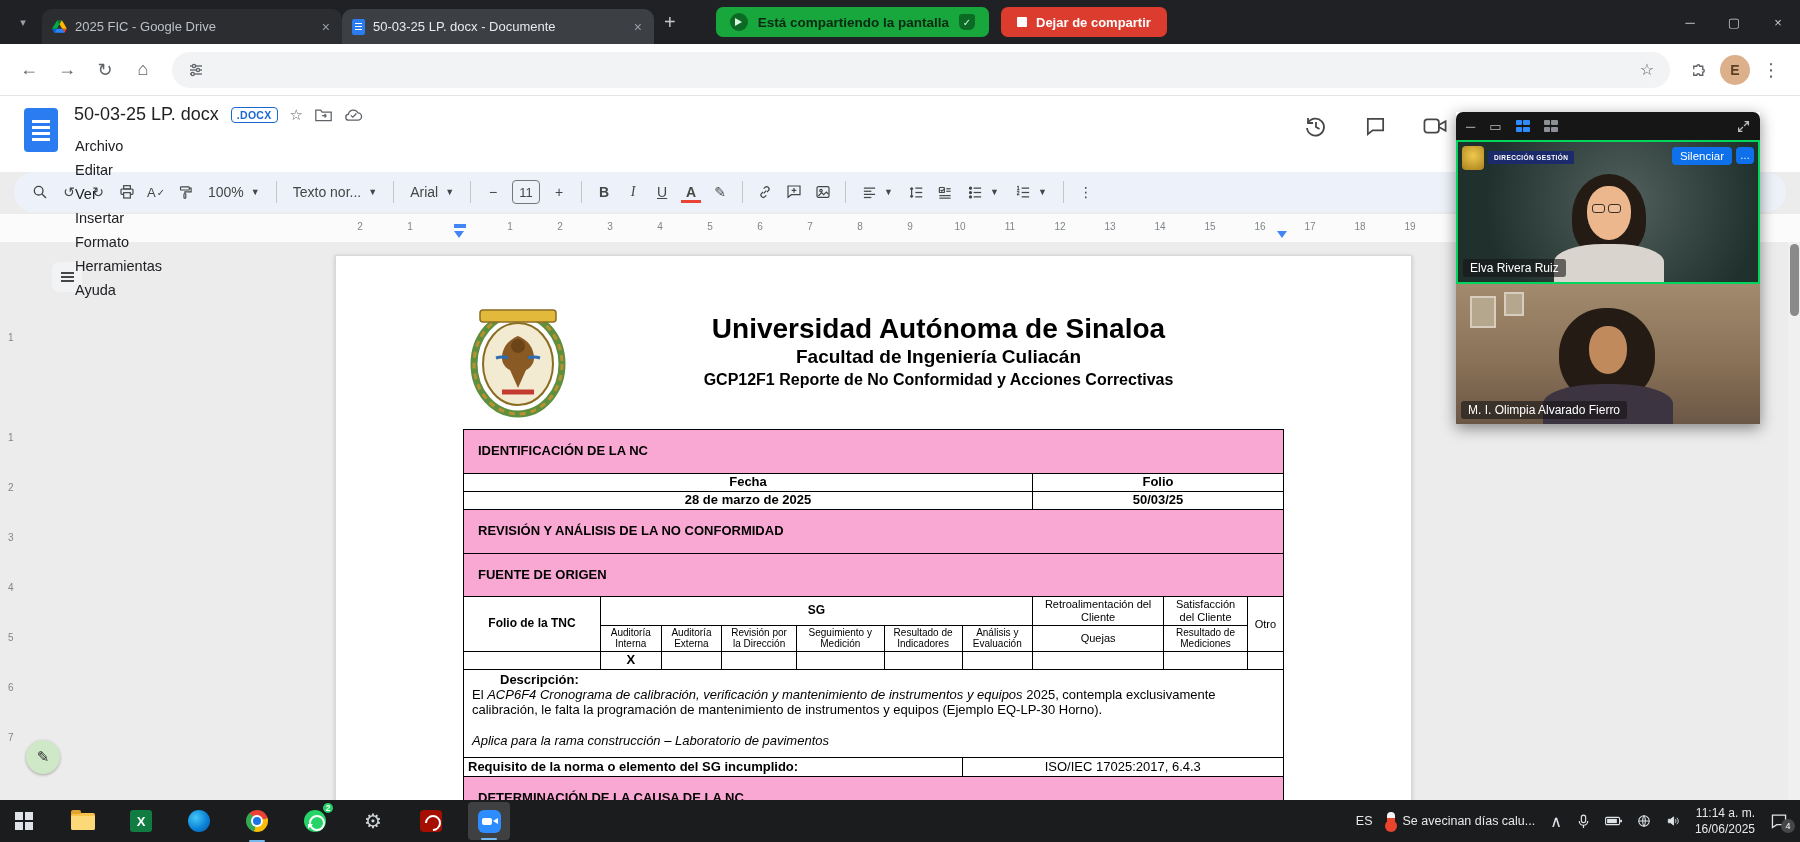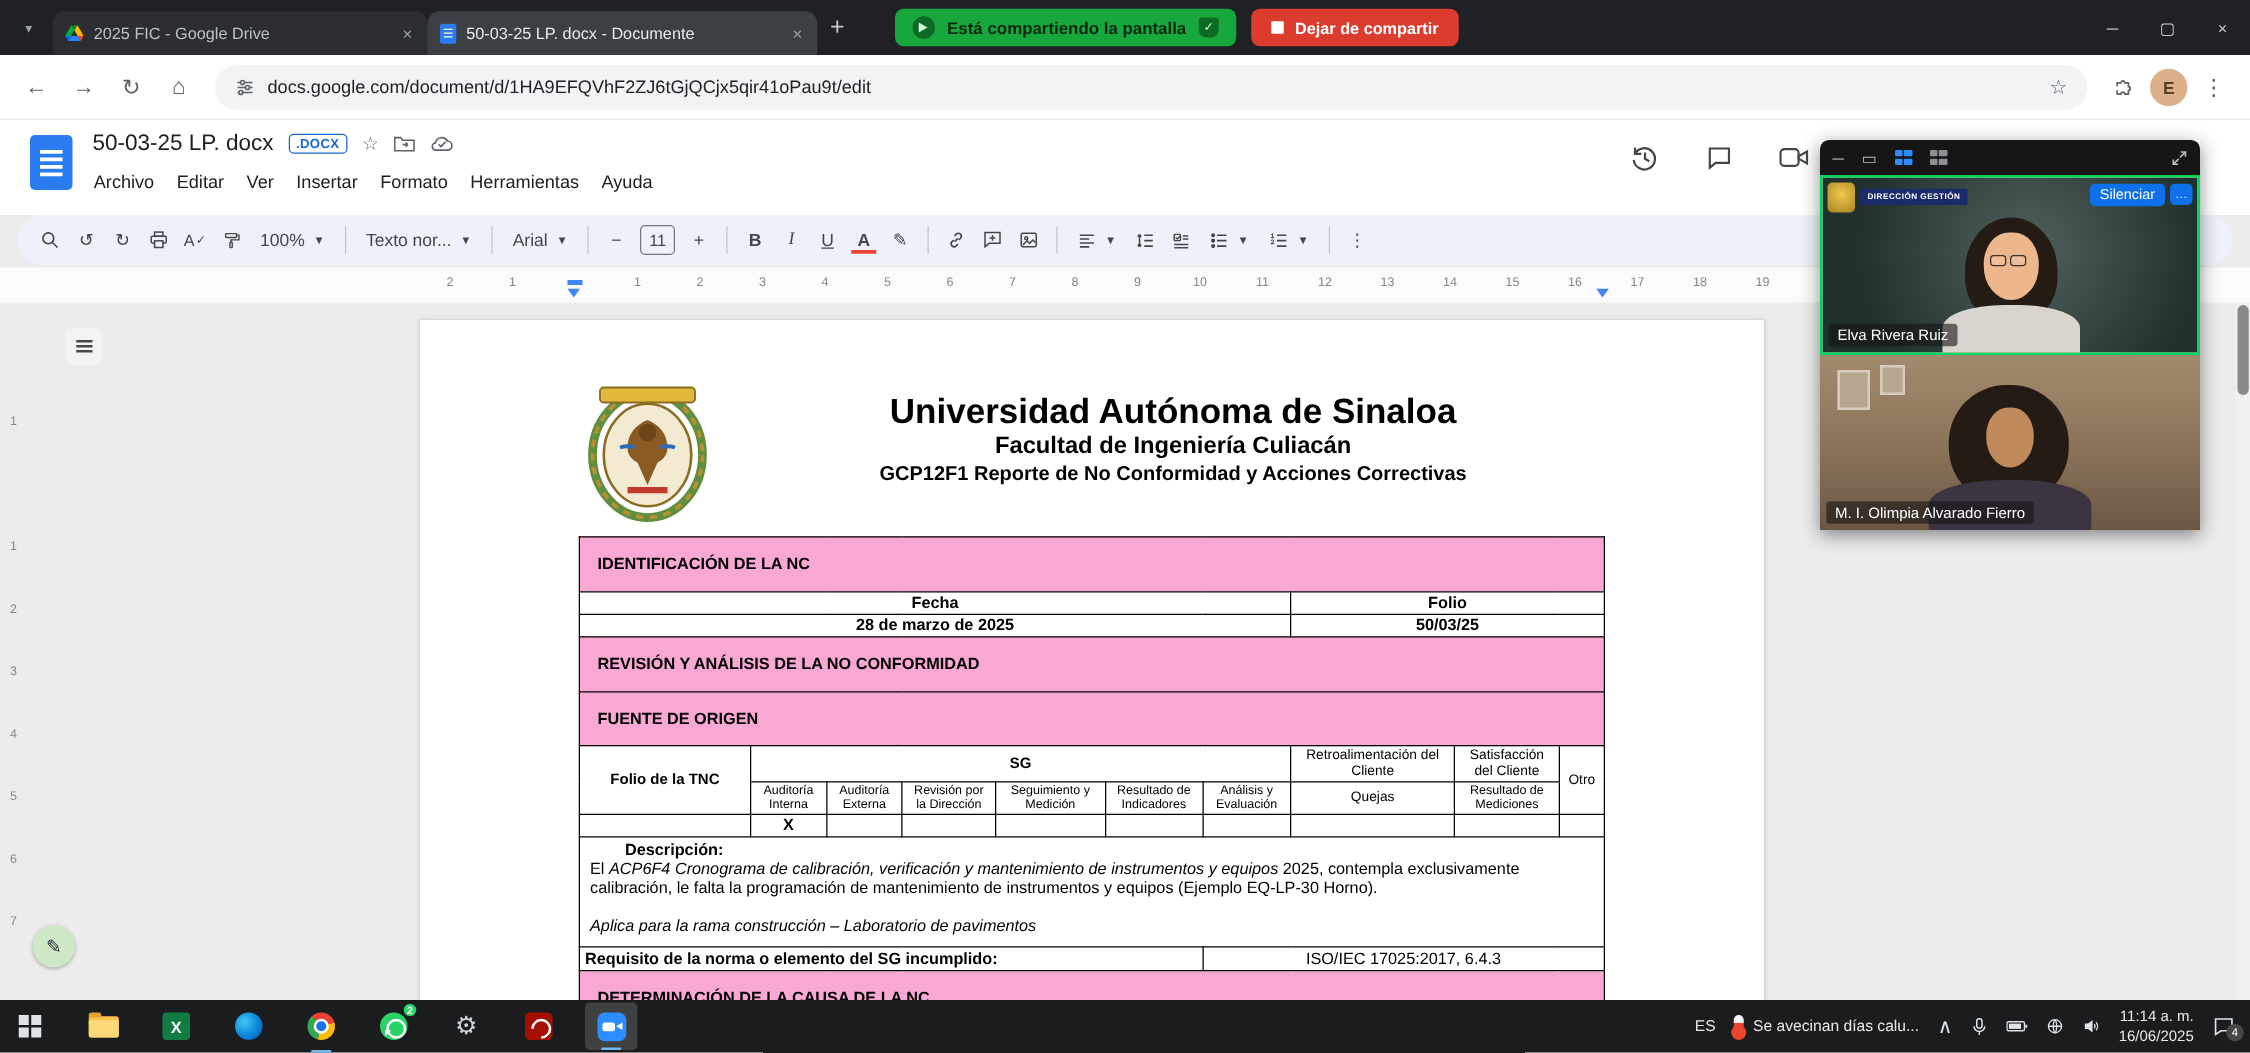--- a/index.html
+++ b/index.html
@@ -39,21 +39,21 @@
   .profile{width:30px;height:30px;border-radius:50%;background:#dcb08b;color:#5b4026;font-size:14px;font-weight:700;display:flex;align-items:center;justify-content:center;cursor:pointer;}
 
   
   .docsheader{position:absolute;top:96px;left:0;width:100%;height:76px;background:#fff;z-index:10;}
   .dlogo{position:absolute;left:24px;top:12px;width:34px;height:44px;background:#2b7cf0;border-radius:4px;cursor:pointer;}
   .dlogo:before{content:"";position:absolute;left:8px;top:12px;width:18px;height:2.5px;background:#fff;box-shadow:0 6px 0 #fff,0 12px 0 #fff,0 18px 0 #fff;}
   .dhl{position:absolute;left:74px;top:8px;display:flex;align-items:center;gap:12px;}
   .dtitle{font-size:18px;color:#1f1f1f;}
   .dbadge{border:1.5px solid #1967d2;color:#1967d2;font-weight:700;font-size:10.5px;padding:1px 5px;border-radius:4px;letter-spacing:.3px;}
   .dhic{color:#5f6368;font-size:15px;cursor:pointer;}
-  .menubar{position:absolute;left:66px;top:38px;display:flex;}
+  .menubar{position:absolute;left:66px;top:38px;display:flex;flex-direction:column;}
   .menuitem{font-size:14.5px;color:#202124;padding:4px 9px;border-radius:5px;cursor:pointer;}
   .dh-right{position:absolute;right:352px;top:18px;display:flex;align-items:center;gap:36px;color:#444746;}
 
   
   .dtoolbar{position:absolute;top:172px;left:14px;right:14px;height:40px;background:#edf2fa;border-radius:20px;display:flex;align-items:center;padding:0 12px;gap:1px;color:#444746;z-index:5;}
   .tbtn{min-width:28px;height:28px;border-radius:4px;display:flex;align-items:center;justify-content:center;font-size:14px;cursor:pointer;padding:0 3px;}
   .tdiv{width:1px;height:22px;background:#c4c7c5;margin:0 7px;}
   .tsel{display:flex;align-items:center;gap:7px;padding:0 8px;height:28px;border-radius:4px;font-size:14px;cursor:pointer;white-space:nowrap;}
   .chev{font-size:9px;color:#444746;}
   .sizebox{width:28px;height:24px;border:1px solid #747775;border-radius:4px;display:flex;align-items:center;justify-content:center;font-size:13px;margin:0 4px;cursor:text;}
@@ -215,21 +215,20 @@
     <span class="navic">⌂</span>
     <div class="omnibox">
       <svg width="16" height="16" viewBox="0 0 24 24" stroke="#5f6368" stroke-width="2" fill="#f1f3f4">
           <line x1="3" y1="6" x2="21" y2="6"></line>
           <circle cx="9" cy="6" r="2.4"></circle>
           <line x1="3" y1="12" x2="21" y2="12"></line>
           <circle cx="15" cy="12" r="2.4"></circle>
           <line x1="3" y1="18" x2="21" y2="18"></line>
           <circle cx="7" cy="18" r="2.4"></circle>
         </svg>
-      <span class="url">docs.google.com/document/d/1HA9EFQVhF2ZJ6tGjQCjx5qir41oPau9t/edit</span>
       <span class="sp"></span>
       <span class="star">☆</span>
     </div>
     <span class="navic">
       <svg width="18" height="18" viewBox="0 0 24 24" fill="none" stroke="#5f6368" stroke-width="1.8">
           <path d="M5 11V7h4a2 2 0 1 1 4 0h4v4a2 2 0 1 1 0 4v4h-4a2 2 0 1 0-4 0H5v-4"></path>
         </svg>
     </span>
     <span class="profile">E</span>
     <span class="navic">⋮</span>

